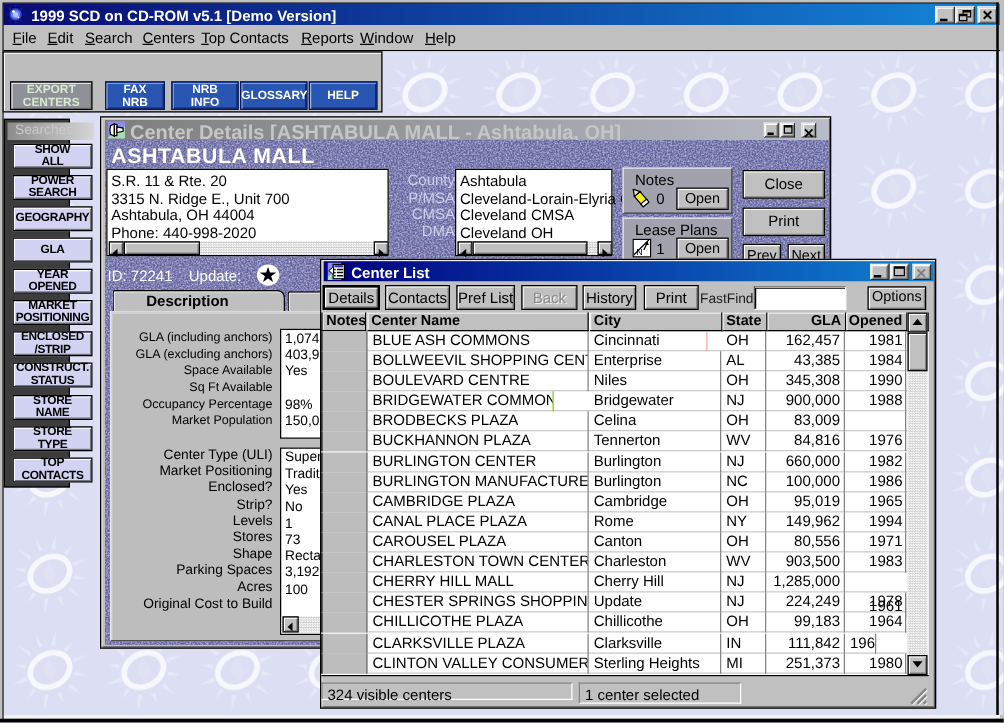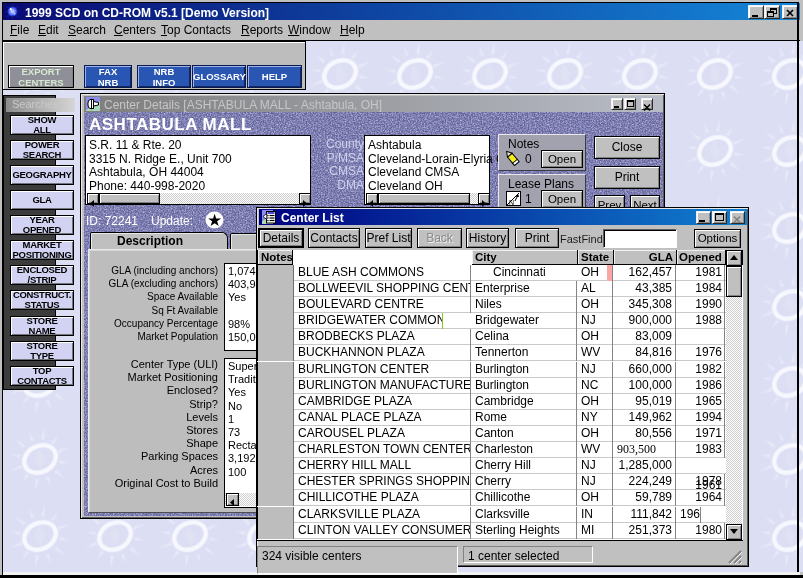--- a/index.html
+++ b/index.html
@@ -139,21 +139,21 @@
       <svg width="14" height="14" viewBox="0 0 14 14">
           <polygon points="0,0 14,0 14,4 0,13" fill="#8b8df0"></polygon>
           <polygon points="0,13 14,4 14,14 0,14" fill="#a9d9bb"></polygon>
           <g stroke="#000" stroke-width="1" fill="#fff">
             <path d="M2.5,3.5 Q1.2,7 2.5,10.5 L5.5,12 L5.5,2 Z"></path>
             <rect x="5.5" y="2.5" width="2" height="9"></rect>
             <path d="M7.5,4.5 L12.5,5.5 L12.5,8 L7.5,9 Z"></path>
           </g>
         </svg>
     </div>
-    <div class="abs" style="left:20px;top:2px;font-size:12px;font-weight:normal;color:#c6c6c6;white-space:nowrap;">Center Details [ASHTABULA MALL - Ashtabula, OH]</div>
+    <div class="abs" style="left:20px;top:2px;font-size:16px;font-weight:bold;color:#c6c6c6;white-space:nowrap;">Center Details [ASHTABULA MALL - Ashtabula, OH]</div>
     <div class="tbtn" style="left:527px;top:2px;width:12px;height:12px;">
         <div class="abs" style="left:2px;top:7px;width:5px;height:2px;background:#000;"></div>
       </div>
     <div class="tbtn" style="left:540px;top:2px;width:12px;height:12px;">
         <div class="abs" style="left:2px;top:1px;width:7px;height:7px;border:1px solid #000;border-top-width:2px;"></div>
       </div>
     <div class="tbtn" style="left:557px;top:2px;width:12px;height:12px;"><svg width="10" height="10">
           <g stroke="#000" stroke-width="1.4">
             <line x1="2" y1="1.5" x2="8" y2="7.5"></line>
             <line x1="8" y1="1.5" x2="2" y2="7.5"></line>
@@ -310,31 +310,32 @@
   <div class="btn" style="left:160px;top:20px;width:45px;height:20px;font-size:12px;line-height:18px;color:#8a8a8a;text-shadow:1px 1px 0 #efefef;">Back</div>
   <div class="btn" style="left:209px;top:20px;width:43px;height:20px;font-size:12px;line-height:18px;">History</div>
   <div class="btn" style="left:258px;top:20px;width:44px;height:20px;font-size:12px;line-height:18px;">Print</div>
   <div class="abs" style="left:303px;top:25px;font-size:11px;color:#1c1c1c;">FastFind</div>
   <div class="abs" style="left:346px;top:21px;width:74px;height:19px;background:#fff;border:1px solid;border-color:#5e5e5e #fdfdfd #fdfdfd #5e5e5e;box-shadow:inset 1px 1px 0 #000;"></div>
   <div class="btn" style="left:437px;top:21px;width:47px;height:19px;font-size:11.5px;line-height:17px;">Options</div>
 
   <div class="abs" id="grid" style="left:0px;top:42px;width:486px;height:291px;background:#fff;border-bottom:1px solid #000;">
 
     <div class="abs hdr" style="left:0;width:36px;border-left:1px solid #000;"><span>Notes</span></div>
+    <div class="abs hdr" style="left:37px;width:177px;"><span>Center Name</span></div>
     <div class="abs hdr" style="left:215px;width:106px;"><span>City</span></div>
     <div class="abs hdr" style="left:321px;width:36px;"><span>State</span></div>
     <div class="abs hdr" style="left:357px;width:63px;text-align:right;"><span style="padding-right:3px;">GLA</span></div>
     <div class="abs hdr" style="left:420px;width:49px;"><span style="padding-left:2px;">Opened</span></div>
     <div class="abs hdr" style="left:469px;width:17px;border-right:1px solid #000;"></div>
 
     <div id="rows">
     <div class="abs row" style="top:15px;">
           <div class="cell" style="left:0;width:37px;background:#bdbdbd;border-right:1px solid #6e6e6e;border-left:1px solid #000;"></div>
           <div class="cell" style="left:38px;width:176px;border-right:1px solid #848484;"><span>BLUE ASH COMMONS</span></div>
-          <div class="cell" style="left:233px;width:122px;border-right:5px solid #fca5a5;"><span>Cincinnati</span></div>
+          <div class="cell" style="left:215px;width:94px;border-right:1px solid #fca5a5;"><span>Cincinnati</span></div>
           <div class="cell" style="left:321px;width:35px;border-right:1px solid #848484;"><span>OH</span></div>
           <div class="cell" style="left:357px;width:62px;border-right:1px solid #848484;text-align:right;"><span style="padding-right:3px;">162,457</span></div>
           <div class="cell" style="left:420px;width:48px;border-right:1px solid #848484;text-align:right;"><span style="padding-right:2px;">1981</span></div>
         </div>
     <div class="abs row" style="top:31px;">
           <div class="cell" style="left:0;width:37px;background:#bdbdbd;border-right:1px solid #6e6e6e;border-left:1px solid #000;"></div>
           <div class="cell" style="left:38px;width:176px;border-right:1px solid #848484;"><span>BOLLWEEVIL SHOPPING CENTER</span></div>
           <div class="cell" style="left:215px;width:105px;border-right:1px solid #848484;"><span>Enterprise</span></div>
           <div class="cell" style="left:321px;width:35px;border-right:1px solid #848484;"><span>AL</span></div>
           <div class="cell" style="left:357px;width:62px;border-right:1px solid #848484;text-align:right;"><span style="padding-right:3px;">43,385</span></div>
@@ -410,45 +411,45 @@
           <div class="cell" style="left:215px;width:105px;border-right:1px solid #848484;"><span>Canton</span></div>
           <div class="cell" style="left:321px;width:35px;border-right:1px solid #848484;"><span>OH</span></div>
           <div class="cell" style="left:357px;width:62px;border-right:1px solid #848484;text-align:right;"><span style="padding-right:3px;">80,556</span></div>
           <div class="cell" style="left:420px;width:48px;border-right:1px solid #848484;text-align:right;"><span style="padding-right:2px;">1971</span></div>
         </div>
     <div class="abs row" style="top:192px;">
           <div class="cell" style="left:0;width:37px;background:#bdbdbd;border-right:1px solid #6e6e6e;border-left:1px solid #000;"></div>
           <div class="cell" style="left:38px;width:176px;border-right:1px solid #848484;"><span>CHARLESTON TOWN CENTER</span></div>
           <div class="cell" style="left:215px;width:105px;border-right:1px solid #848484;"><span>Charleston</span></div>
           <div class="cell" style="left:321px;width:35px;border-right:1px solid #848484;"><span>WV</span></div>
-          <div class="cell" style="left:357px;width:62px;border-right:1px solid #848484;font-family:Liberation Serif, serif;"><span style="padding-right:3px;">903,500</span></div>
+          <div class="cell" style="left:357px;width:62px;border-right:1px solid #848484;text-align:right;"><span style="padding-right:3px;">903,500</span></div>
           <div class="cell" style="left:420px;width:48px;border-right:1px solid #848484;text-align:right;"><span style="padding-right:2px;">1983</span></div>
         </div>
     <div class="abs row" style="top:208px;">
           <div class="cell" style="left:0;width:37px;background:#bdbdbd;border-right:1px solid #6e6e6e;border-left:1px solid #000;"></div>
           <div class="cell" style="left:38px;width:176px;border-right:1px solid #848484;"><span>CHERRY HILL MALL</span></div>
           <div class="cell" style="left:215px;width:105px;border-right:1px solid #848484;"><span>Cherry Hill</span></div>
           <div class="cell" style="left:321px;width:35px;border-right:1px solid #848484;"><span>NJ</span></div>
           <div class="cell" style="left:357px;width:62px;border-right:1px solid #848484;text-align:right;"><span style="padding-right:3px;">1,285,000</span></div>
           <div class="cell" style="left:420px;width:48px;border-right:1px solid #848484;text-align:right;margin-top:20px;"><span style="padding-right:2px;">1961</span></div>
         </div>
     <div class="abs row" style="top:224px;">
           <div class="cell" style="left:0;width:37px;background:#bdbdbd;border-right:1px solid #6e6e6e;border-left:1px solid #000;"></div>
           <div class="cell" style="left:38px;width:176px;border-right:1px solid #848484;"><span>CHESTER SPRINGS SHOPPING CENTER</span></div>
-          <div class="cell" style="left:215px;width:105px;border-right:1px solid #848484;"><span>Cherry</span></div>
+          <div class="cell" style="left:215px;width:105px;border-right:1px solid #848484;"><span>Update</span></div>
           <div class="cell" style="left:321px;width:35px;border-right:1px solid #848484;"><span>NJ</span></div>
           <div class="cell" style="left:357px;width:62px;border-right:1px solid #848484;text-align:right;"><span style="padding-right:3px;">224,249</span></div>
           <div class="cell" style="left:420px;width:48px;border-right:1px solid #848484;text-align:right;"><span style="padding-right:2px;">1978</span></div>
         </div>
     <div class="abs row" style="top:240px;">
           <div class="cell" style="left:0;width:37px;background:#bdbdbd;border-right:1px solid #6e6e6e;border-left:1px solid #000;"></div>
           <div class="cell" style="left:38px;width:176px;border-right:1px solid #848484;"><span>CHILLICOTHE PLAZA</span></div>
           <div class="cell" style="left:215px;width:105px;border-right:1px solid #848484;"><span>Chillicothe</span></div>
           <div class="cell" style="left:321px;width:35px;border-right:1px solid #848484;"><span>OH</span></div>
-          <div class="cell" style="left:357px;width:62px;border-right:1px solid #848484;text-align:right;"><span style="padding-right:3px;">59,789</span></div>
+          <div class="cell" style="left:357px;width:62px;border-right:1px solid #848484;text-align:right;"><span style="padding-right:3px;">99,183</span></div>
           <div class="cell" style="left:420px;width:48px;border-right:1px solid #848484;text-align:right;"><span style="padding-right:2px;">1964</span></div>
         </div>
     <div class="abs row" style="top:257px;">
           <div class="cell" style="left:0;width:37px;background:#bdbdbd;border-right:1px solid #6e6e6e;border-left:1px solid #000;"></div>
           <div class="cell" style="left:38px;width:176px;border-right:1px solid #848484;"><span>CLARKSVILLE PLAZA</span></div>
           <div class="cell" style="left:215px;width:105px;border-right:1px solid #848484;"><span>Clarksville</span></div>
           <div class="cell" style="left:321px;width:35px;border-right:1px solid #848484;"><span>IN</span></div>
           <div class="cell" style="left:357px;width:62px;border-right:1px solid #848484;text-align:right;"><span style="padding-right:3px;">111,842</span></div>
           <div class="cell" style="left:420px;width:24px;border-right:1px solid #848484;text-align:right;"><span style="padding-right:2px;">1966</span></div>
         </div>
@@ -465,21 +466,21 @@
     <div class="abs dither" style="left:469px;top:16px;width:16px;height:274px;"></div>
     <div class="btn" style="left:469px;top:0px;width:16px;height:16px;"><svg width="14" height="14">
           <polygon points="7,4 11,9 3,9" fill="#000"></polygon>
         </svg></div>
     <div class="btn" style="left:469px;top:16px;width:16px;height:31px;"></div>
     <div class="btn" style="left:469px;top:274px;width:16px;height:16px;"><svg width="14" height="14">
           <polygon points="7,9 11,4 3,4" fill="#000"></polygon>
         </svg></div>
   </div>
 
-  <div class="abs" style="left:0px;top:338px;width:201px;height:28px;background:#c0c0c0;border:1px solid;border-color:#828282 #fff #fff #828282;">
+  <div class="abs" style="left:0px;top:338px;width:201px;height:14px;background:#c0c0c0;border:1px solid;border-color:#828282 #fff #fff #828282;">
     <div class="abs" style="left:4px;top:2px;font-size:12px;color:#000;">324 visible centers</div>
   </div>
   <div class="abs" style="left:206px;top:338px;width:130px;height:17px;background:#c0c0c0;border:1px solid;border-color:#828282 #fff #fff #828282;">
     <div class="abs" style="left:4px;top:2px;font-size:12px;color:#000;">1 center selected</div>
   </div>
   <div class="abs" style="left:471px;top:342px;width:14px;height:14px;">
     <svg width="14" height="14">
         <g stroke="#858585" stroke-width="2">
           <line x1="13" y1="1" x2="1" y2="13"></line>
           <line x1="13" y1="6" x2="6" y2="13"></line>

